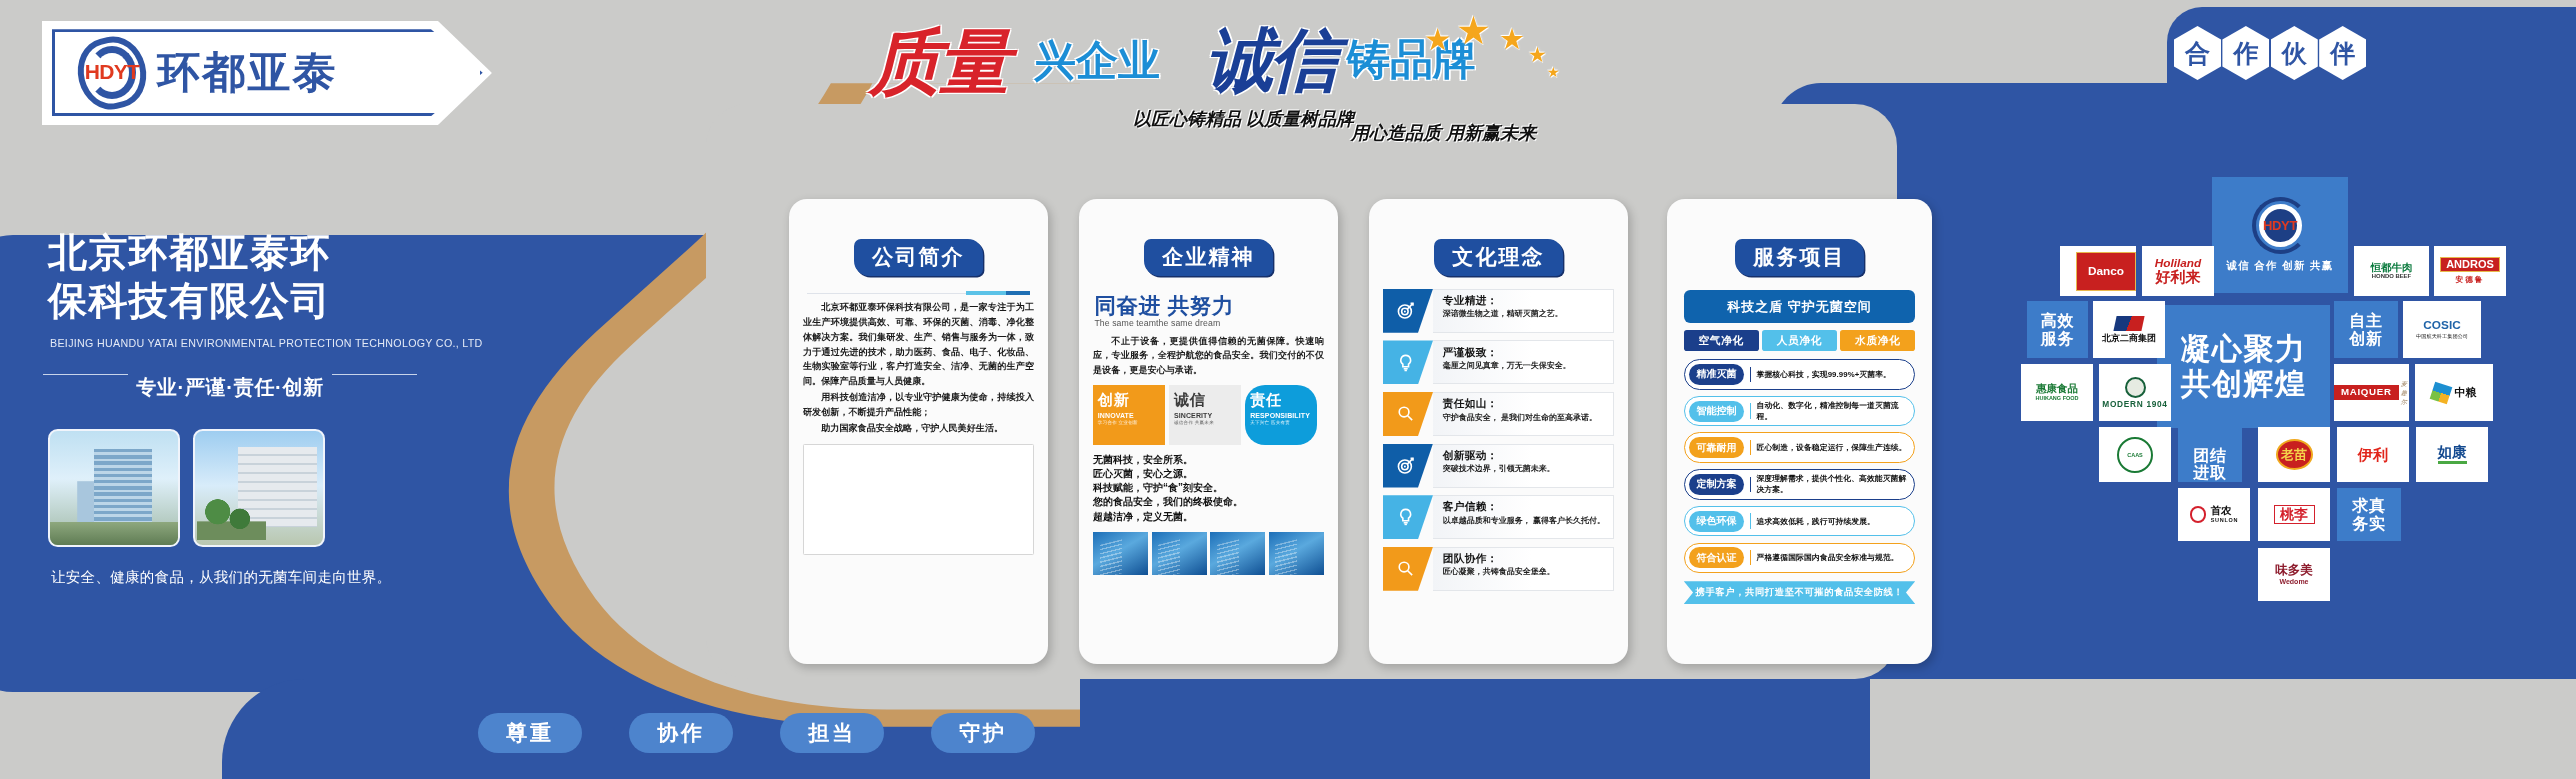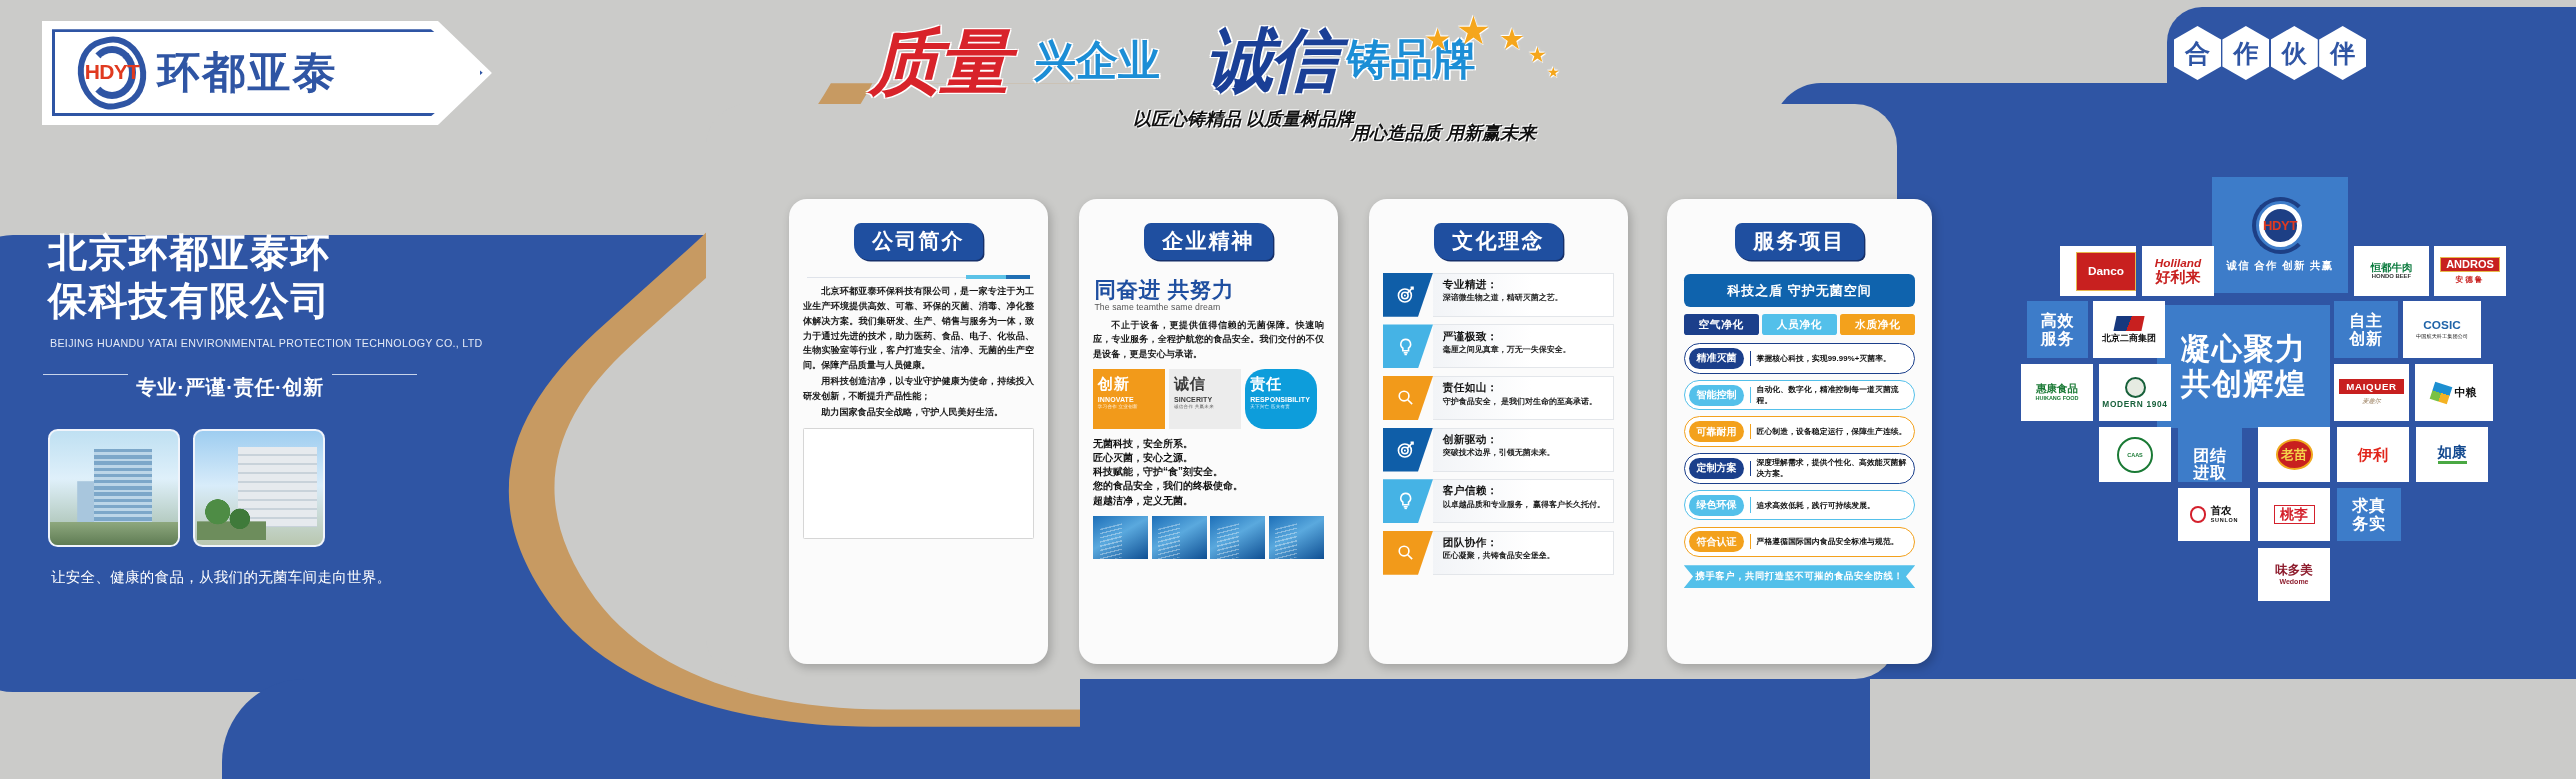--- a/index.html
+++ b/index.html
@@ -228,21 +228,21 @@
   .star.s3 { left: 75px; top: 14px; font-size: 29px; }
   .star.s4 { left: 104px; top: 33px; font-size: 21px; }
   .star.s5 { left: 123px; top: 54px; font-size: 14px; }
 
   
   .card {
     position: absolute; top: 199px;
     background: #fbfbfb;
     border-radius: 18px;
     box-shadow: 2.1px 3.5px 9.7px rgba(0,0,0,.20);
-    padding: 14px 14px;
+    padding: 30px 14px;
   }
   .card.c1 { left: 789px; width: 259px; height: 465px; }
   .card.c2 { left: 1079px; width: 259px; height: 465px; }
   .card.c3 { left: 1369px; width: 259px; height: 465px; }
   .card.c4 { left: 1667px; width: 265px; height: 465px; }
 
   .card-title {
     margin: 9.7px auto 0;
     background: #1f4fa0;
     color: #fff;
@@ -745,21 +745,21 @@
     </div>
 
     <div class="lg" style="left:-39px;top:118px;width:72px;height:57px;flex-direction:column;">
       <span class="brand" style="color:#1a7a35;font-size:10.4px;">惠康食品</span>
       <span style="color:#1a7a35;font-size:5.5px;font-weight:700;">HUIKANG FOOD</span>
     </div>
     <div class="lg" style="left:39px;top:118px;width:72px;height:57px;flex-direction:column;">
       <span style="width:21px;height:21px;border:2.1px solid #17603a;border-radius:50%;background:#e6ebe2;"></span>
       <span class="brand" style="color:#17603a;font-size:8.3px;margin-top:2.1px;letter-spacing:0.7px;">MODERN 1904</span>
     </div>
-    <div class="lg" style="left:274px;top:118px;width:75px;height:57px;flex-direction:column;">
+    <div class="lg" style="left:274px;top:118px;width:75px;height:57px;">
       <span class="brand" style="color:#fff;background:#c8201f;padding:2.8px 7px;font-size:9.7px;letter-spacing:0.7px;">MAIQUER</span>
       <span style="color:#9a7f5e;font-size:6.2px;font-style:italic;margin-top:2.8px;">麦趣尔</span>
     </div>
     <div class="lg" style="left:355px;top:118px;width:78px;height:57px;">
       <span style="display:inline-block;width:18px;height:18px;background:conic-gradient(#1d8fd1 0 25%,#f4b223 0 50%,#7ac143 0 75%,#1d8fd1 0);transform:rotate(18deg);margin-right:4.8px;"></span>
       <span class="brand" style="color:#111;font-size:11px;">中粮</span>
     </div>
 
     <div class="lg" style="left:39px;top:181px;width:72px;height:55px;">
       <span style="width:36px;height:36px;border:2.8px solid #1a7a35;border-radius:50%;display:flex;align-items:center;justify-content:center;color:#1a7a35;font-size:5.5px;font-weight:900;">CAAS</span>
@@ -793,15 +793,21 @@
 务实</span>
     </div>
 
     <div class="lg" style="left:198px;top:302px;width:72px;height:53px;flex-direction:column;">
       <span class="brand" style="color:#8e1d2e;font-size:12.5px;">味多美</span>
       <span style="color:#8e1d2e;font-size:7px;font-weight:700;">Wedome</span>
     </div>
 
   </div>
 
+  <div class="bottom-pills">
+    <div class="bpill">尊重</div>
+    <div class="bpill">协作</div>
+    <div class="bpill">担当</div>
+    <div class="bpill">守护</div>
+  </div>
 
 </div>
 
 
 </body></html>

